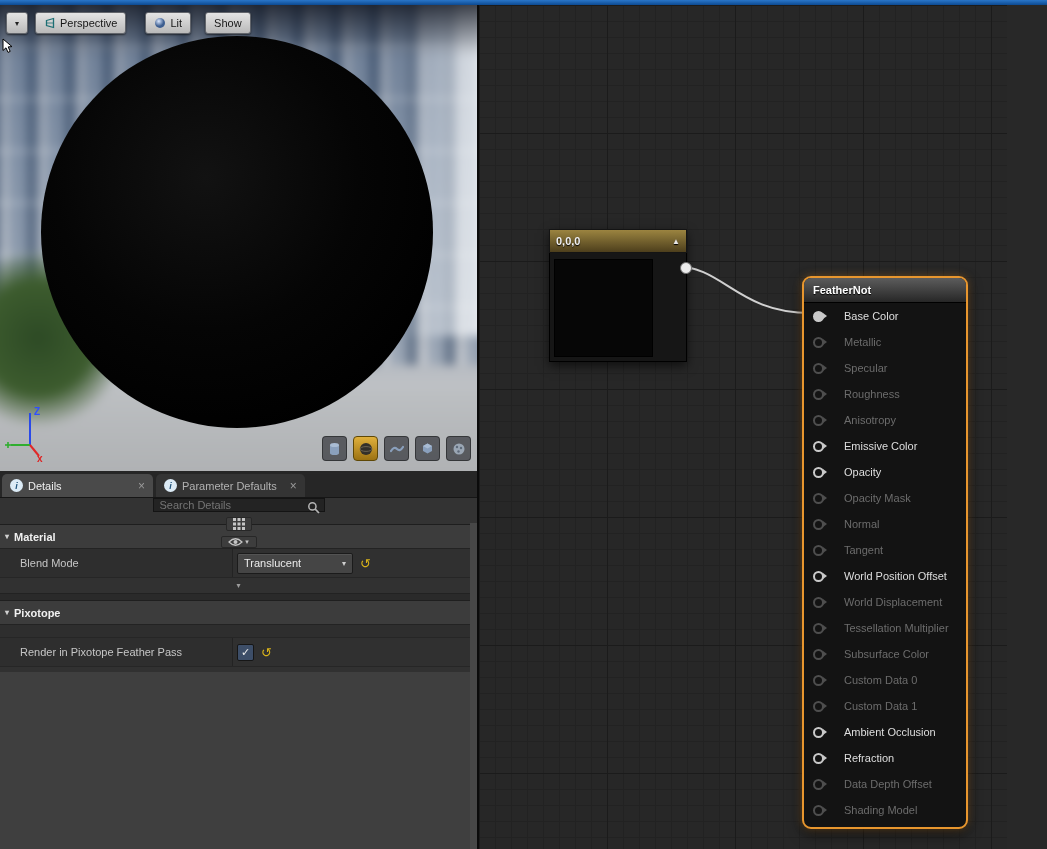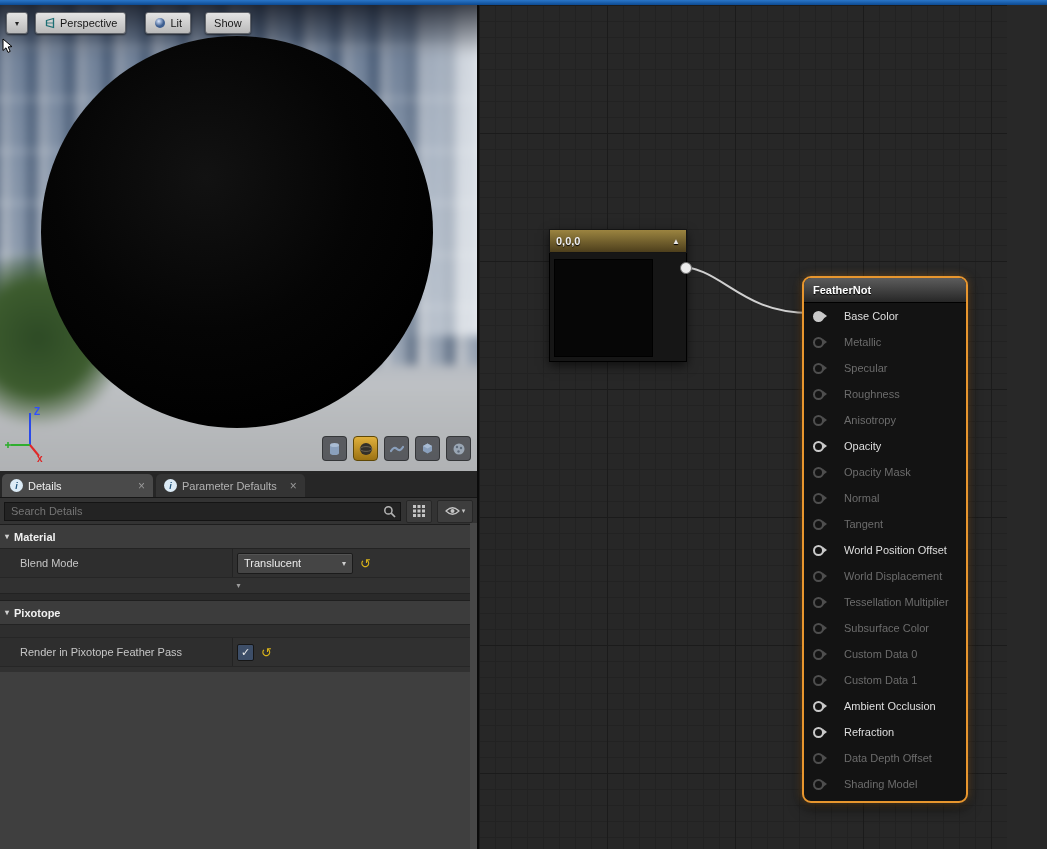--- a/index.html
+++ b/index.html
@@ -60,21 +60,21 @@
   .tab{height:23px;display:flex;align-items:center;gap:5px;padding:0 8px;font-size:11px;
     border-top-left-radius:5px;border-top-right-radius:5px;cursor:default;}
   .tab.active{background:#4a4a4a;color:#efefef;width:135px;}
   .tab.inactive{background:#343434;color:#b2b2b2;}
   .info-badge{width:13px;height:13px;border-radius:50%;background:#dcebf6;color:#23557c;
     font-size:9px;font-weight:bold;font-style:italic;display:flex;align-items:center;justify-content:center;flex:none;}
   .tab-close{color:#9a9a9a;font-size:12px;margin-left:auto;padding-left:6px;}
   .tab.inactive .tab-close{margin-left:2px;}
 
   .search-row{height:26px;background:#333;display:flex;align-items:center;padding:0 4px;gap:5px;
-    border-bottom:1px solid #1e1e1e;}
+    border-bottom:1px solid #1e1e1e;flex-direction:column;}
   .search-wrap{flex:1;position:relative;height:19px;}
   .search-input{width:100%;height:100%;box-sizing:border-box;background:#232323;border:1px solid #141414;
     color:#9a9a9a;font-size:11px;padding:0 22px 0 6px;outline:none;font-family:"Liberation Sans",sans-serif;}
   .search-icon{position:absolute;right:5px;top:3px;}
   .icon-btn{width:24px;height:21px;display:flex;align-items:center;justify-content:center;gap:2px;
     background:#3d3d3d;border:1px solid #272727;border-radius:2px;}
   .icon-btn .mini-caret{font-size:7px;color:#c2c2c2;}
 
   .category{height:23px;background:#3c3c3c;border-bottom:1px solid #232323;display:flex;align-items:center;
     padding:0 5px;color:#f0f0f0;font-weight:bold;gap:5px;}
@@ -371,20 +371,24 @@
           <div class="pin-row disabled">
             <span class="pin-circle"></span>
             <span class="pin-label">Roughness</span>
           </div>
           <div class="pin-row disabled">
             <span class="pin-circle"></span>
             <span class="pin-label">Anisotropy</span>
           </div>
           <div class="pin-row">
             <span class="pin-circle"></span>
+            <span class="pin-label">Emissive Color</span>
+          </div>
+          <div class="pin-row">
+            <span class="pin-circle"></span>
             <span class="pin-label">Opacity</span>
           </div>
           <div class="pin-row disabled">
             <span class="pin-circle"></span>
             <span class="pin-label">Opacity Mask</span>
           </div>
           <div class="pin-row disabled">
             <span class="pin-circle"></span>
             <span class="pin-label">Normal</span>
           </div>

